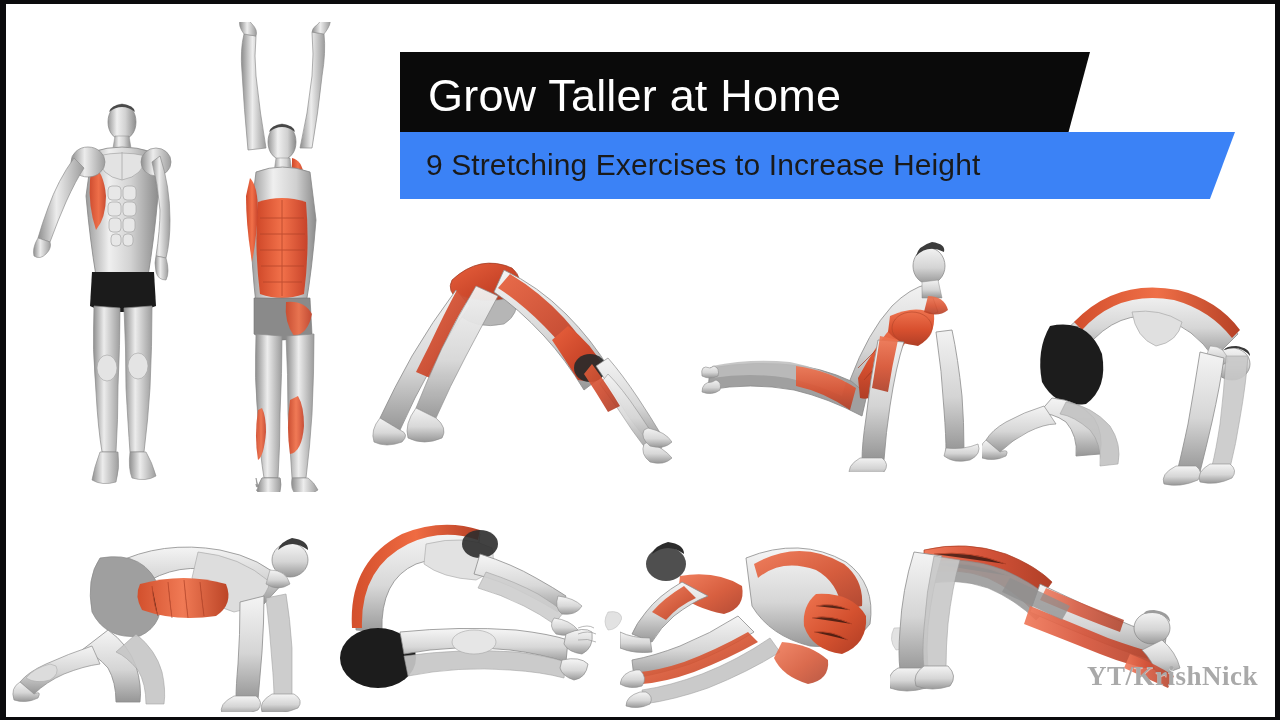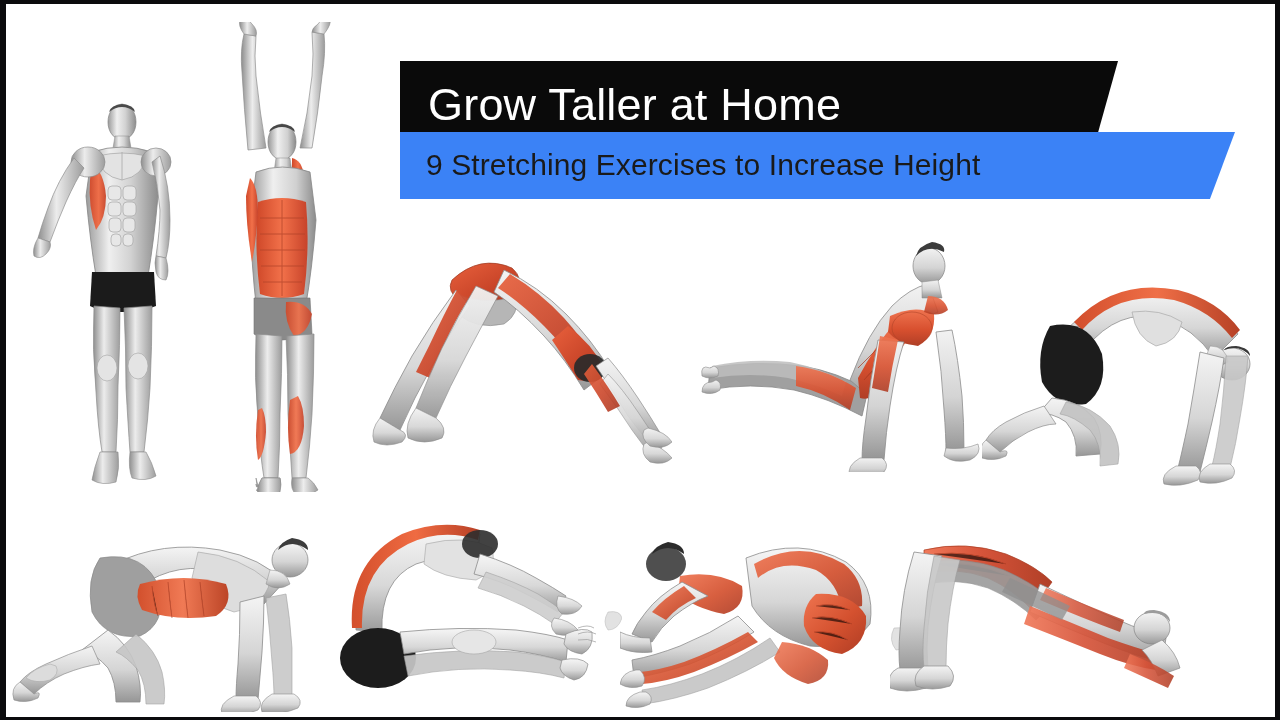--- a/index.html
+++ b/index.html
@@ -29,27 +29,26 @@
   
   .banner-wrap {
     position: absolute;
     left: 400px;
     top: 48px;
     z-index: 40;
   }
   .title-bar {
     position: absolute;
     left: 0;
-    top: 13px;
+    top: 4px;
     width: 690px;
     height: 90px;
     background: #0a0a0a;
     -webkit-clip-path: polygon(0 0, 100% 0, 96.5% 100%, 0 100%);
     clip-path: polygon(0 0, 100% 0, 96.5% 100%, 0 100%);
-    padding-left: 28px;
   }
   .title-text {
     position: absolute;
     left: 28px;
     top: 50%;
     transform: translateY(-52%);
     color: #ffffff;
     font-size: 45px;
     font-weight: 400;
     letter-spacing: 0.2px;
@@ -582,19 +581,20 @@
 
   <div class="banner-wrap">
     <div class="title-bar">
       <div class="title-text">Grow Taller at Home</div>
     </div>
     <div class="subtitle-bar">
       <div class="subtitle-text">9 Stretching Exercises to Increase Height</div>
     </div>
   </div>
 
+  <div class="watermark">YT/KrishNick</div>
 
   <div class="edge edge-top"></div>
   <div class="edge edge-bottom"></div>
   <div class="edge edge-left"></div>
   <div class="edge edge-right"></div>
 
 </div>
 
 </body></html>

